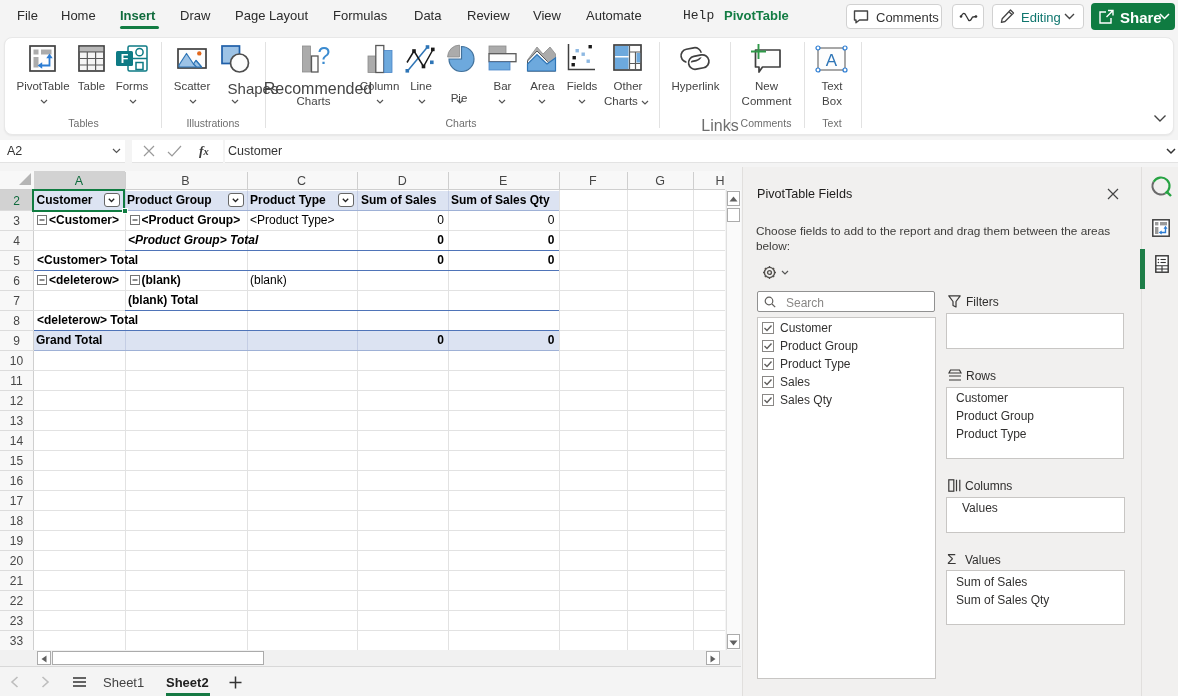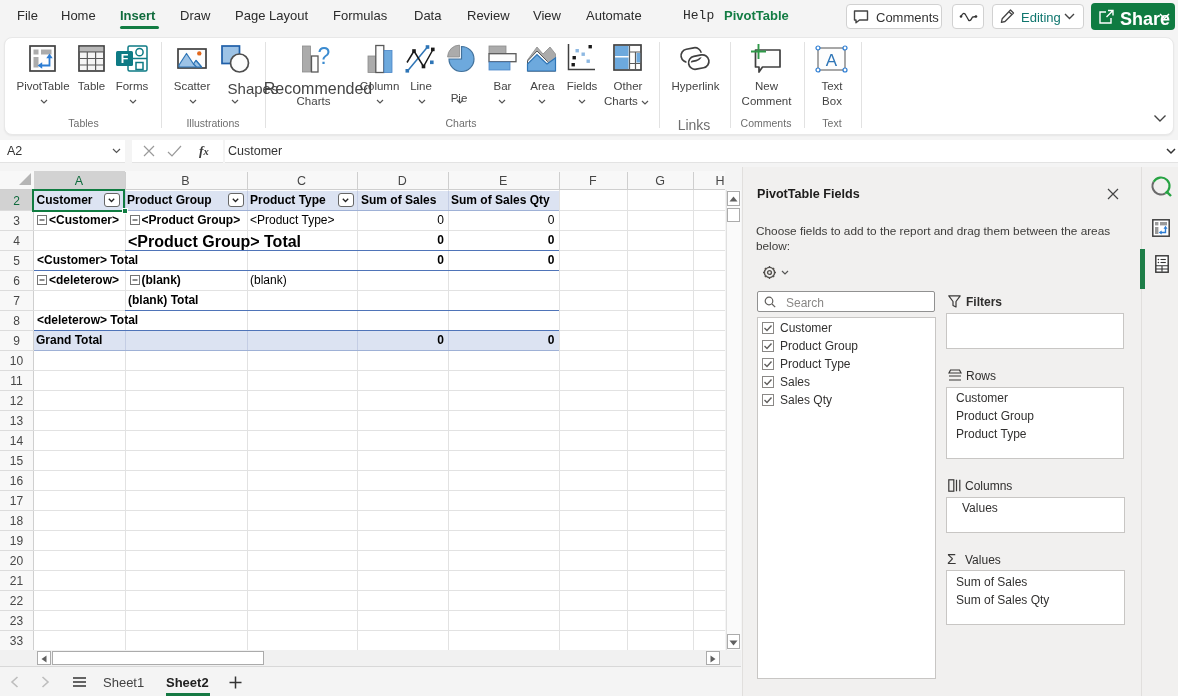--- a/index.html
+++ b/index.html
@@ -40,21 +40,21 @@
   </svg>
 <div class="a" style="left:1021px;top:10px;font-size:13px;color:#0f766e">Editing</div>
 <svg class="a" style="left:1064px;top:13px" width="11" height="7" viewBox="0 0 11 7">
     <path d="M1 1 l4.5 4.5 L10 1" fill="none" stroke="#444" stroke-width="1.4"></path>
   </svg>
 <div class="a" style="left:1091px;top:3px;width:84px;height:27px;background:#0f7b41;border-radius:4px"></div>
 <svg class="a" style="left:1098px;top:9px" width="17" height="16" viewBox="0 0 17 16">
 <path d="M8 3 h-6 v11 h11 v-5" fill="none" stroke="#fff" stroke-width="1.4"></path>
 <path d="M10 1.5 h5 v5 M15 1.5 L8.5 8" fill="none" stroke="#fff" stroke-width="1.4"></path>
   </svg>
-<div class="a" style="left:1120px;top:9px;font-size:18px;color:#fff;font-weight:bold">Share</div>
+<div class="a" style="left:1120px;top:9px;font-size:15px;color:#fff;font-weight:bold">Share</div>
 <svg class="a" style="left:1158.5px;top:13px" width="11" height="7" viewBox="0 0 11 7">
     <path d="M1 1 l4.5 4.5 L10 1" fill="none" stroke="#fff" stroke-width="1.5"></path>
   </svg>
 
 <div class="a" style="left:4px;top:37px;width:1170px;height:98px;background:#fff;border:1px solid #e8e8e8;border-radius:8px;box-shadow:0 1px 2px rgba(0,0,0,0.06)"></div>
 <div class="a" style="left:161px;top:42px;width:1px;height:86px;background:#e2e2e2"></div>
 <div class="a" style="left:264.5px;top:42px;width:1px;height:86px;background:#e2e2e2"></div>
 <div class="a" style="left:658.5px;top:42px;width:1px;height:86px;background:#e2e2e2"></div>
 <div class="a" style="left:730px;top:42px;width:1px;height:86px;background:#e2e2e2"></div>
 <div class="a" style="left:803.5px;top:42px;width:1px;height:86px;background:#e2e2e2"></div>
@@ -210,21 +210,21 @@
   </svg>
 <svg class="a" style="left:538px;top:99px" width="8" height="6" viewBox="0 0 8 6">
     <path d="M1 1 l3 3 l3-3" fill="none" stroke="#555" stroke-width="1.2"></path>
   </svg>
 <svg class="a" style="left:577.5px;top:99px" width="8" height="6" viewBox="0 0 8 6">
     <path d="M1 1 l3 3 l3-3" fill="none" stroke="#555" stroke-width="1.2"></path>
   </svg>
 <div class="a" style="left:83.5px;top:116.5px;font-size:10.5px;color:#6e6e6e;transform:translateX(-50%)">Tables</div>
 <div class="a" style="left:213px;top:116.5px;font-size:10.5px;color:#6e6e6e;transform:translateX(-50%)">Illustrations</div>
 <div class="a" style="left:461px;top:116.5px;font-size:10.5px;color:#6e6e6e;transform:translateX(-50%)">Charts</div>
-<div class="a" style="left:694px;top:116.5px;font-size:14px;color:#6e6e6e;transform:translateX(-50%)">Links</div>
+<div class="a" style="left:720px;top:116.5px;font-size:16px;color:#6e6e6e;transform:translateX(-50%)">Links</div>
 <div class="a" style="left:766px;top:116.5px;font-size:10.5px;color:#6e6e6e;transform:translateX(-50%)">Comments</div>
 <div class="a" style="left:832px;top:116.5px;font-size:10.5px;color:#6e6e6e;transform:translateX(-50%)">Text</div>
 <svg class="a" style="left:1153px;top:114px" width="14" height="9" viewBox="0 0 14 9">
     <path d="M1.5 1.5 l5.5 5.5 L12.5 1.5" fill="none" stroke="#444" stroke-width="1.4"></path>
   </svg>
 
 <div class="a" style="left:0px;top:139.5px;width:125px;height:23px;background:#fff;border-bottom:1px solid #e3e3e3"></div>
 <div class="a" style="left:7px;top:144px;font-size:12.5px;color:#333">A2</div>
 <svg class="a" style="left:112px;top:148px" width="9" height="7" viewBox="0 0 9 7">
     <path d="M1 1 l3.5 3.5 L8 1" fill="none" stroke="#555" stroke-width="1.2"></path>
@@ -380,21 +380,21 @@
   </svg>
 <div class="a" style="left:49px;top:213px;font-size:12px;color:#000;font-weight:bold;">&lt;Customer&gt;</div>
 <svg class="a" style="left:129.5px;top:215px" width="10" height="10" viewBox="0 0 10 10">
     <rect x="0.5" y="0.5" width="9" height="9" fill="#fff" stroke="#757575"></rect>
     <line x1="2.5" y1="5" x2="7.5" y2="5" stroke="#404040" stroke-width="1.2"></line>
   </svg>
 <div class="a" style="left:141.5px;top:213px;font-size:12px;color:#000;font-weight:bold;">&lt;Product Group&gt;</div>
 <div class="a" style="left:250px;top:213px;font-size:12px;color:#000;font-weight:normal;">&lt;Product Type&gt;</div>
 <div class="a" style="left:444px;top:213px;font-size:12px;color:#000;font-weight:normal;transform:translateX(-100%);">0</div>
 <div class="a" style="left:554.5px;top:213px;font-size:12px;color:#000;font-weight:normal;transform:translateX(-100%);">0</div>
-<div class="a" style="left:128px;top:233px;font-size:16px;color:#000;font-weight:bold;">&lt;Product Group&gt; Total</div>
+<div class="a" style="left:128px;top:233px;font-size:12px;color:#000;font-weight:bold;font-style:italic;">&lt;Product Group&gt; Total</div>
 <div class="a" style="left:444px;top:233px;font-size:12px;color:#000;font-weight:bold;transform:translateX(-100%);">0</div>
 <div class="a" style="left:554.5px;top:233px;font-size:12px;color:#000;font-weight:bold;transform:translateX(-100%);">0</div>
 <div class="a" style="left:37px;top:253px;font-size:12px;color:#000;font-weight:bold;">&lt;Customer&gt; Total</div>
 <div class="a" style="left:444px;top:253px;font-size:12px;color:#000;font-weight:bold;transform:translateX(-100%);">0</div>
 <div class="a" style="left:554.5px;top:253px;font-size:12px;color:#000;font-weight:bold;transform:translateX(-100%);">0</div>
 <svg class="a" style="left:37px;top:275px" width="10" height="10" viewBox="0 0 10 10">
     <rect x="0.5" y="0.5" width="9" height="9" fill="#fff" stroke="#757575"></rect>
     <line x1="2.5" y1="5" x2="7.5" y2="5" stroke="#404040" stroke-width="1.2"></line>
   </svg>
 <div class="a" style="left:49px;top:273px;font-size:12px;color:#000;font-weight:bold;">&lt;deleterow&gt;</div>
@@ -442,21 +442,21 @@
     <path d="M0 1 H13 M0 5 H13 M0 9 H13" stroke="#333" stroke-width="1.5"></path>
   </svg>
 <div class="a" style="left:103px;top:675px;font-size:13px;color:#424242">Sheet1</div>
 <div class="a" style="left:166px;top:675px;font-size:13px;color:#212121;font-weight:bold">Sheet2</div>
 <div class="a" style="left:166px;top:692.5px;width:44px;height:3px;background:#157943"></div>
 <svg class="a" style="left:229px;top:676px" width="13" height="13" viewBox="0 0 13 13">
     <path d="M6.5 0.5 V12.5 M0.5 6.5 H12.5" stroke="#333" stroke-width="1.5"></path>
   </svg>
 <div class="a" style="left:741.5px;top:167px;width:436.5px;height:529px;background:#f1f0ef;border-left:1px solid #e1dfdd"></div>
 <div class="a" style="left:1141px;top:167px;width:1px;height:529px;background:#e1dfdd"></div>
-<div class="a" style="left:757px;top:187px;font-size:12.6px;font-weight:bold;color:#1d1c1b">PivotTable Fields</div>
+<div class="a" style="left:757px;top:187px;font-size:12.6px;font-weight:normal;color:#1d1c1b">PivotTable Fields</div>
 <svg class="a" style="left:1107px;top:188px" width="12" height="12" viewBox="0 0 12 12">
     <path d="M1 1 L11 11 M11 1 L1 11" stroke="#444" stroke-width="1.2"></path>
   </svg>
 <div class="a" style="left:756px;top:224px;font-size:11.8px;color:#3c3b39;line-height:14.8px;white-space:normal;width:372px">Choose fields to add to the report and drag them between the areas below:</div>
 <svg class="a" style="left:762px;top:265px" width="15" height="15" viewBox="0 0 15 15">
 <g fill="none" stroke="#55524e" stroke-width="1.4">
 <circle cx="7.5" cy="7.5" r="5.1"></circle>
 <path d="M7.5 1 V2.8 M7.5 12.2 V14 M1 7.5 H2.8 M12.2 7.5 H14 M2.9 2.9 L4.2 4.2 M10.8 10.8 L12.1 12.1 M12.1 2.9 L10.8 4.2 M4.2 10.8 L2.9 12.1"></path>
 <circle cx="7.5" cy="7.5" r="1.9"></circle>
 </g>
@@ -492,21 +492,21 @@
   </svg>
 <div class="a" style="left:780px;top:375px;font-size:12px;color:#323130">Sales</div>
 <svg class="a" style="left:762px;top:394px" width="12" height="12" viewBox="0 0 12 12">
     <rect x="0.5" y="0.5" width="11" height="11" fill="#fff" stroke="#8a8886"></rect>
     <path d="M2.5 6 L5 8.5 L9.5 3.5" fill="none" stroke="#605e5c" stroke-width="1.4"></path>
   </svg>
 <div class="a" style="left:780px;top:393px;font-size:12px;color:#323130">Sales Qty</div>
 <svg class="a" style="left:948px;top:295px" width="13" height="13" viewBox="0 0 13 13">
     <path d="M0.8 0.8 H12.2 L8 6.5 V12 L5 10.5 V6.5 z" fill="none" stroke="#3a3938" stroke-width="1.2" stroke-linejoin="round"></path>
   </svg>
-<div class="a" style="left:966px;top:295px;font-size:12px;font-weight:bold;color:#2f2e2d">Filters</div>
+<div class="a" style="left:966px;top:295px;font-size:12px;font-weight:normal;color:#2f2e2d">Filters</div>
 <div class="a" style="left:946px;top:313px;width:178px;height:36px;background:#fff;border:1px solid #c8c6c4"></div>
 <svg class="a" style="left:948px;top:369px" width="14" height="13" viewBox="0 0 14 13">
     <g fill="none" stroke="#3a3938" stroke-width="1.2">
       <path d="M2.5 1 H11.5 L13 4 H1 z"></path>
       <path d="M1 7 H13 M1 11 H13"></path>
     </g>
   </svg>
 <div class="a" style="left:966px;top:369px;font-size:12px;font-weight:normal;color:#2f2e2d">Rows</div>
 <div class="a" style="left:946px;top:387px;width:178px;height:72px;background:#fff;border:1px solid #c8c6c4"></div>
 <div class="a" style="left:956px;top:391px;font-size:12px;color:#323130">Customer</div>

